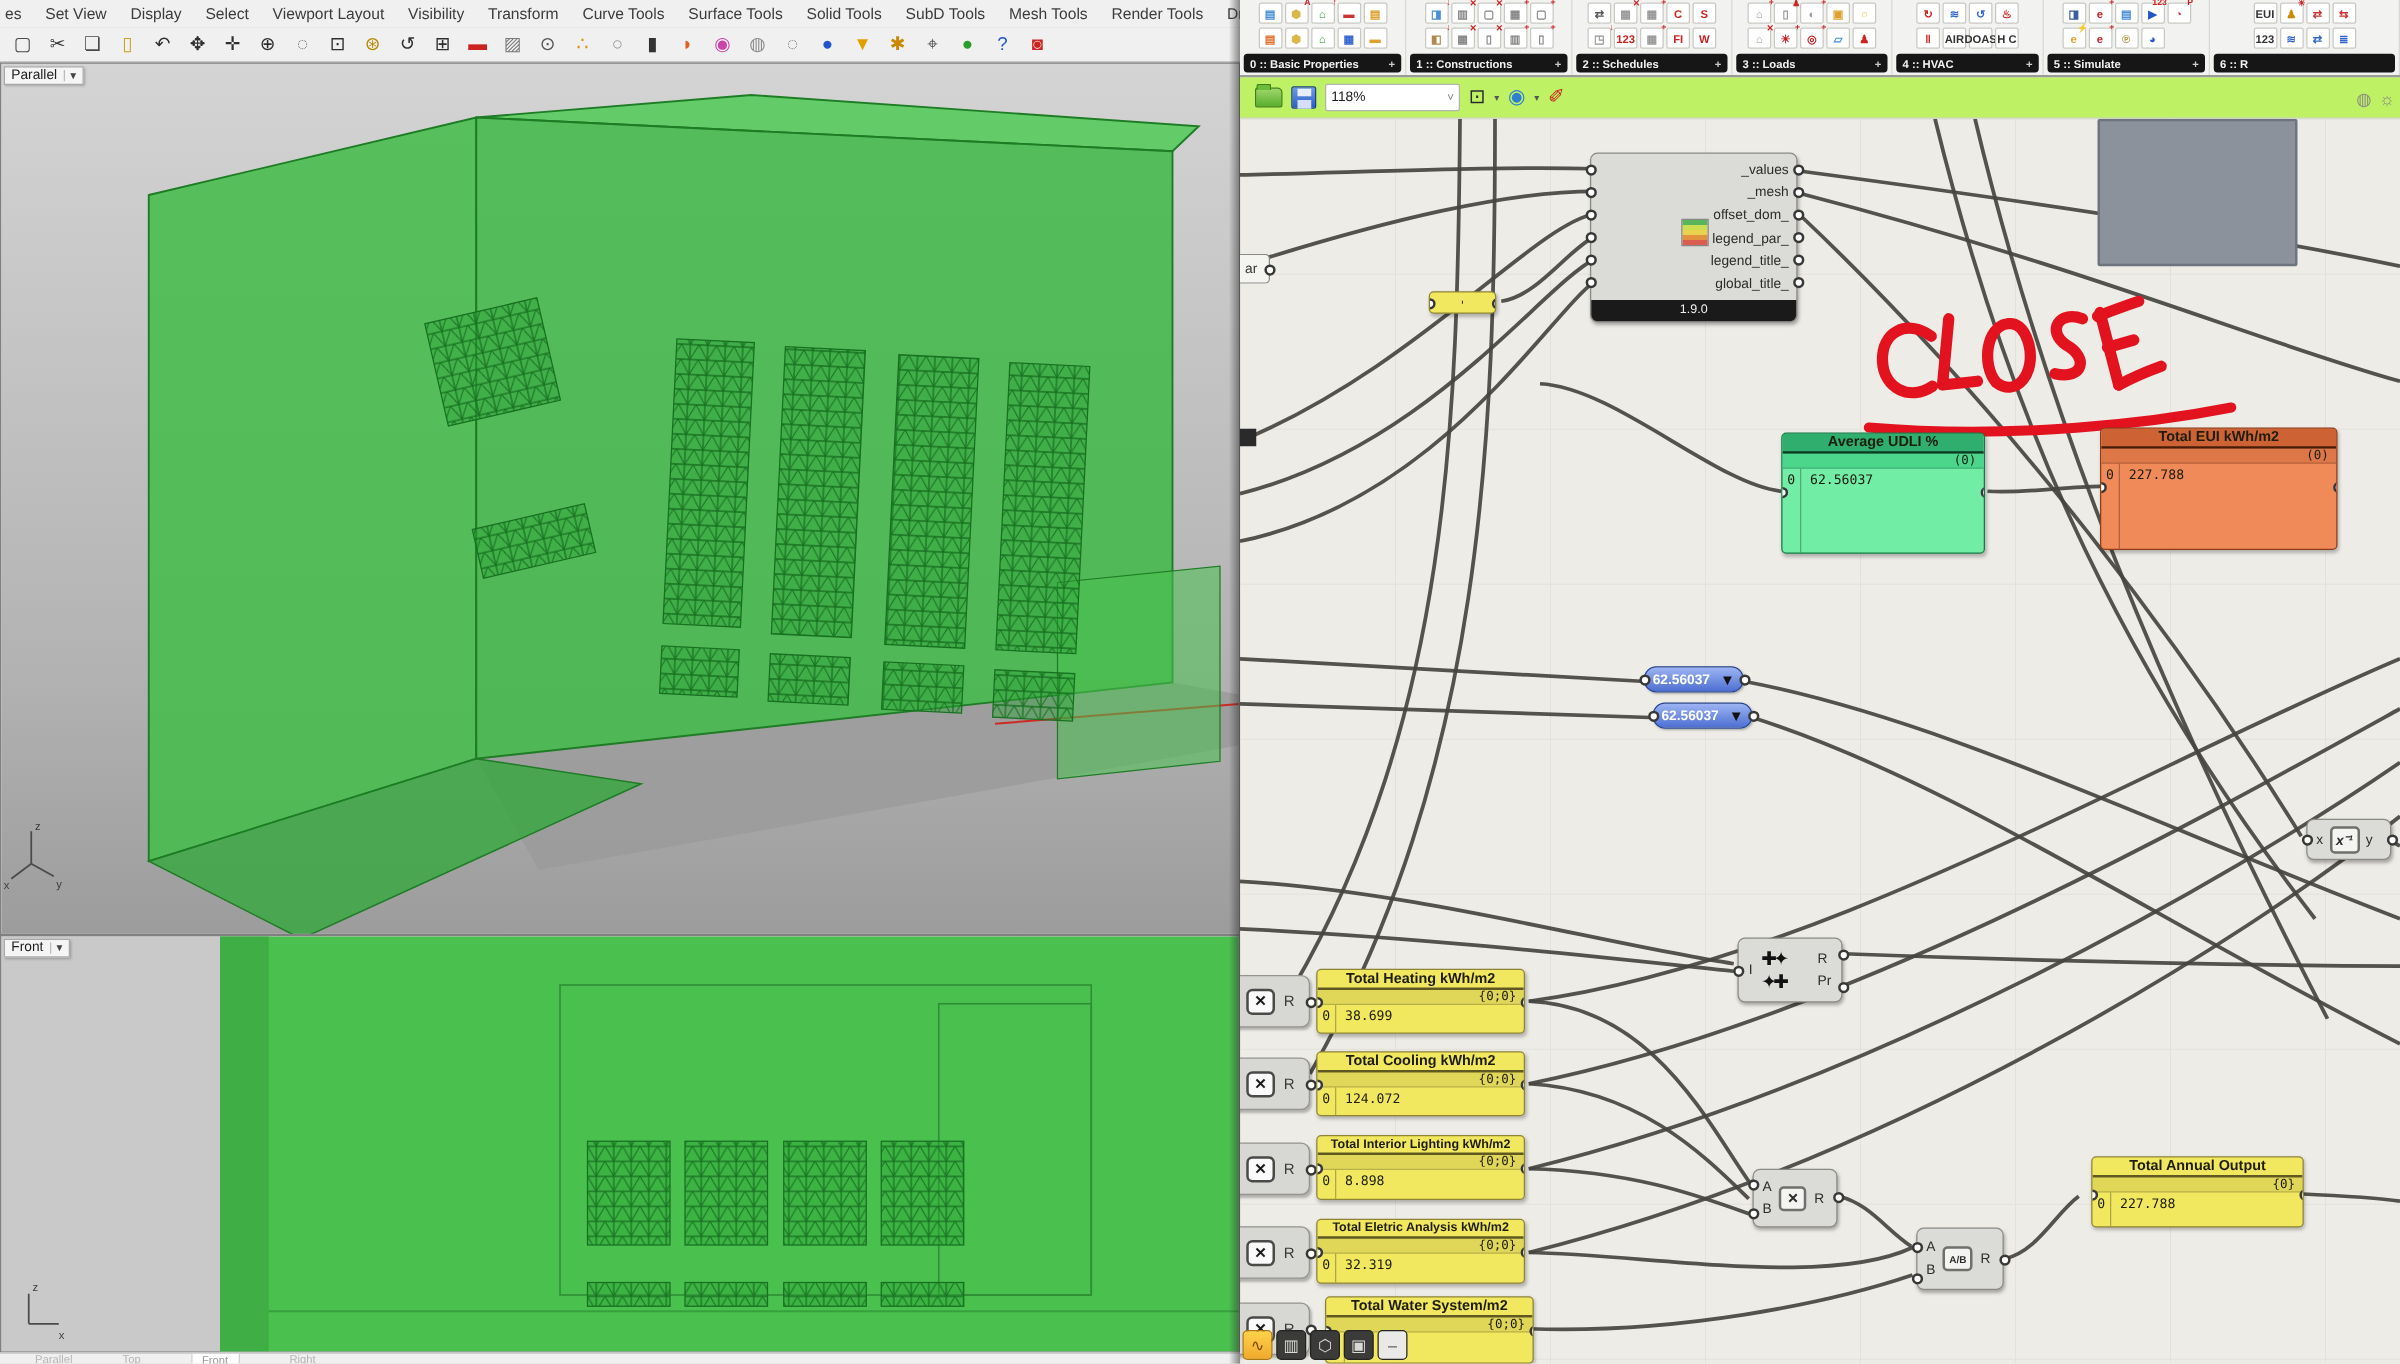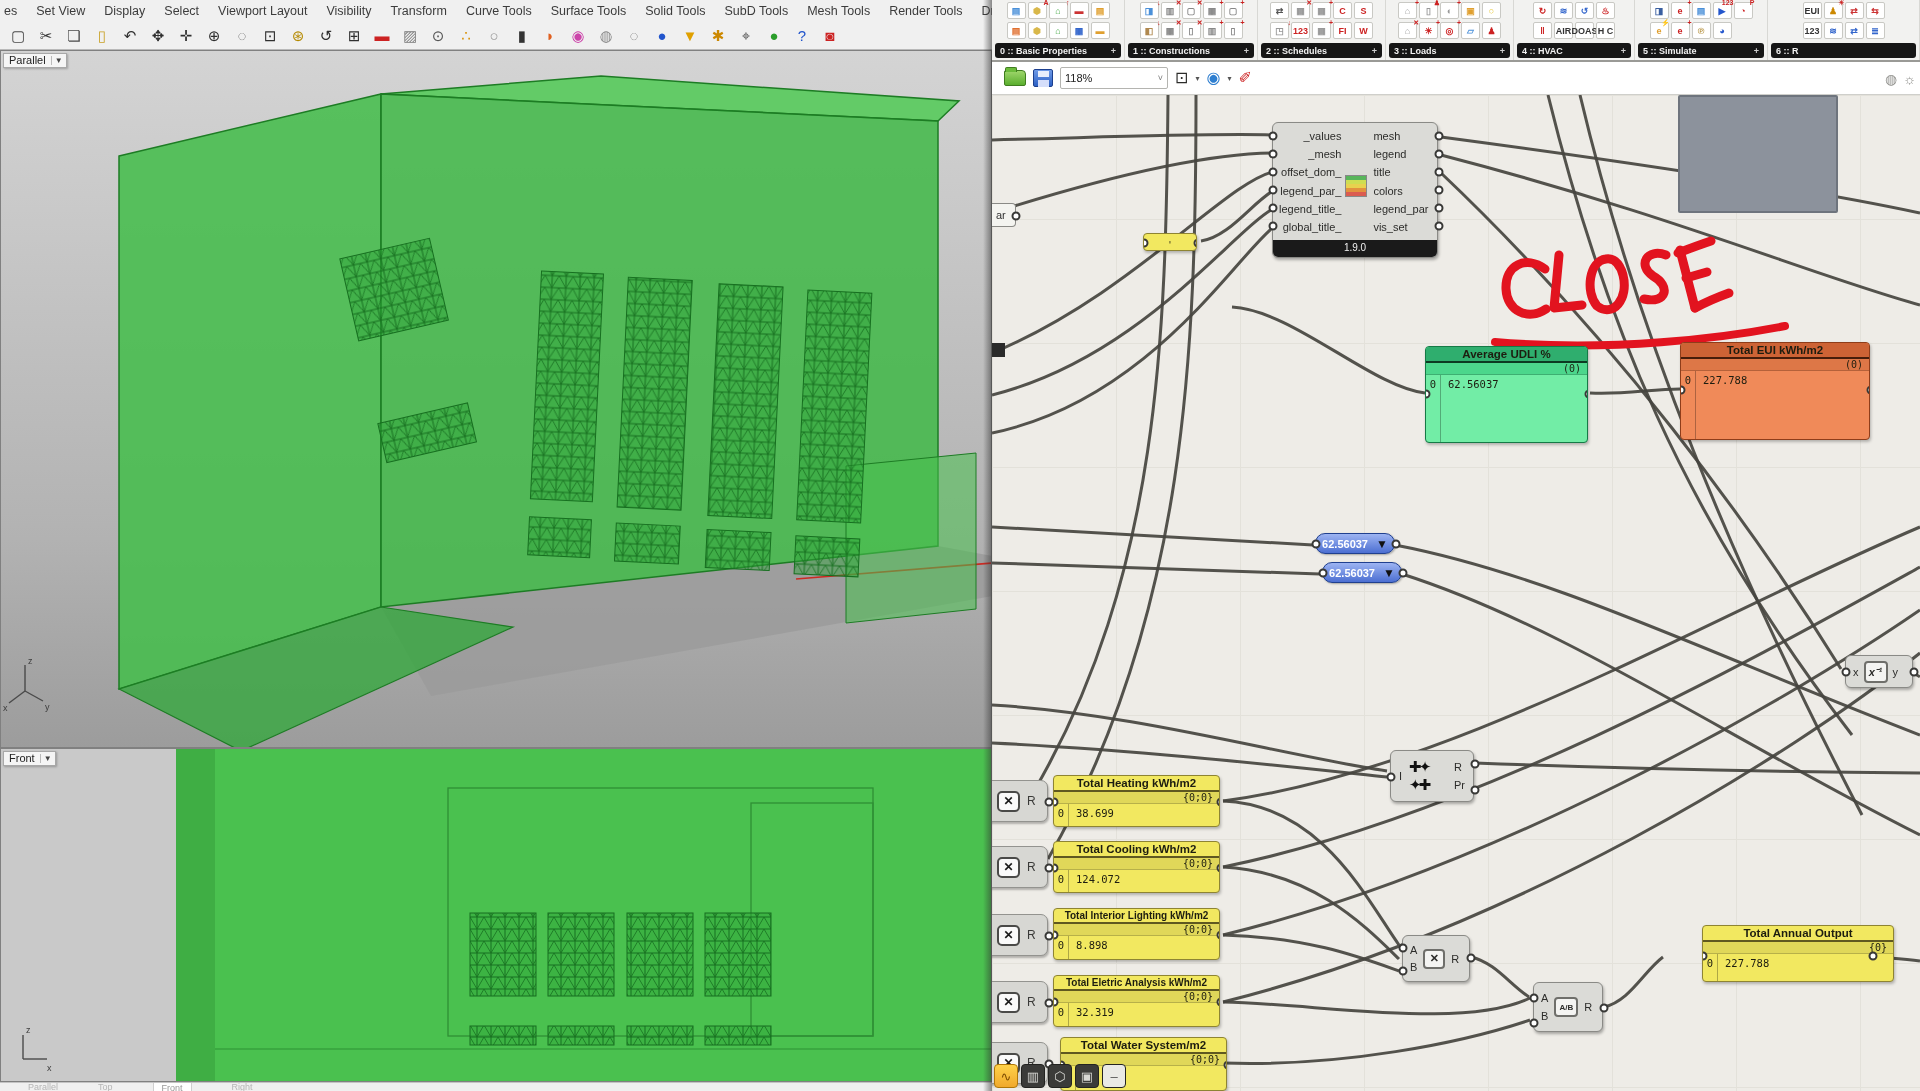--- a/index.html
+++ b/index.html
@@ -32,21 +32,21 @@
   #gh-tabs { position:absolute; left:0; top:0; width:928px; height:62px; background:#f2f2f0; border-bottom:2px solid #9a9a96;
     display:flex; align-items:stretch; overflow:hidden; }
   .ghgroup { display:flex; flex-direction:column; border-right:1px solid #d8d8d4; padding:1px 2px 0 2px; }
   .ghgroup .icons { flex:1; display:grid; grid-auto-flow:column; grid-template-rows:19px 19px; gap:1px 2px; align-items:center; justify-content:center; }
   .ghicon { position:relative; width:19px; height:17px; background:#ffffff; border:1px solid #c9c9c4; border-radius:2px;
     display:flex; align-items:center; justify-content:center; font-size:9px; font-weight:bold; overflow:visible; }
   .ghicon .badge { position:absolute; right:-3px; top:-4px; font-size:7px; color:#cc2222; font-weight:bold; }
   .ghcaption { height:15px; background:#161616; border-radius:3px; color:#f2f2f2; font-size:9px; font-weight:bold;
     display:flex; align-items:center; justify-content:center; gap:4px; padding:0 5px; margin:1px 1px 2px 1px; white-space:nowrap;text-align:center; }
   .ghcaption .plus { margin-left:auto; color:#cfcfcf; }
-  #gh-filebar { position:absolute; left:0; top:62px; width:928px; height:33px; background:#ffffff; border-bottom:1px solid #cfcfcb;
+  #gh-filebar { position:absolute; left:0; top:62px; width:928px; height:33px; background:#bef264; border-bottom:1px solid #cfcfcb;
     display:flex; align-items:center; gap:7px; padding-left:12px; }
   .fb-folder { width:22px; height:16px; background:linear-gradient(#9ed66b,#5aae2e); border:1px solid #3f7d1f; border-radius:2px 4px 2px 2px; position:relative; }
   .fb-folder:before { content:""; position:absolute; left:0; top:-4px; width:10px; height:4px; background:#6cbc3c; border:1px solid #3f7d1f; border-bottom:none; border-radius:2px 2px 0 0; }
   .fb-save { width:20px; height:18px; background:linear-gradient(#6f9ae6,#2b5fc4); border:1px solid #1c3f8e; border-radius:2px; position:relative; }
   .fb-save:before { content:""; position:absolute; left:4px; top:1px; width:11px; height:6px; background:#e8eefc; }
   .fb-save:after { content:""; position:absolute; left:4px; top:10px; width:11px; height:7px; background:#d5defa; }
   #zoom-combo { width:108px; height:22px; background:#ffffff; border:1px solid #b4b4b0; border-radius:2px;
     display:flex; align-items:center; font-size:11px; color:#222; padding:0 4px; }
   #zoom-combo .caret { margin-left:auto; color:#777; font-size:9px; }
   .fb-glyph { font-size:16px; line-height:1; }
@@ -674,29 +674,20 @@
         <div class="ports">
           <div class="col in">
 
           <span>_values</span>
               <span>_mesh</span>
               <span>offset_dom_</span>
               <span>legend_par_</span>
               <span>legend_title_</span>
               <span>global_title_</span>
             </div>
-          <div class="col out" style="padding-left:26px">
-
-          <span>mesh</span>
-              <span>legend</span>
-              <span>title</span>
-              <span>colors</span>
-              <span>legend_par</span>
-              <span>vis_set</span>
-            </div>
         </div>
         <div class="ver">1.9.0</div>
         <div class="legendicon"></div>
         <span class="jack" style="left:0; top:13px"></span>
           <span class="jack" style="left:0; top:31px"></span>
         <span class="jack" style="left:0; top:49px"></span>
           <span class="jack" style="left:0; top:67px"></span>
         <span class="jack" style="left:0; top:85px"></span>
           <span class="jack" style="left:0; top:103px"></span>
         <span class="jack" style="left:166px; top:13px"></span>
@@ -883,21 +874,21 @@
         </div>
         <div class="iconbox" style="width:24px; height:20px; font-size:8px; ">
             <span>A/B</span>
           </div>
         <span>R</span>
         <span class="jack" style="left:0; top:15px"></span>
           <span class="jack" style="left:0; top:40px"></span>
         <span class="jack" style="left:70px; top:25px"></span>
       </div>
 
-      <div class="panel" style="left:710px; top:830px; width:192px; height:57px">
+      <div class="panel" style="left:681px; top:830px; width:170px; height:57px">
         <div class="hdr">Total Annual Output</div>
         <div class="cnt">{0}</div>
         <div class="rowline">
             <div class="idx">0</div>
             <div class="val">227.788</div>
           </div>
         <span class="jack" style="left:0; top:30px"></span>
           <span class="jack" style="left:170px; top:30px"></span>
       </div>
 

